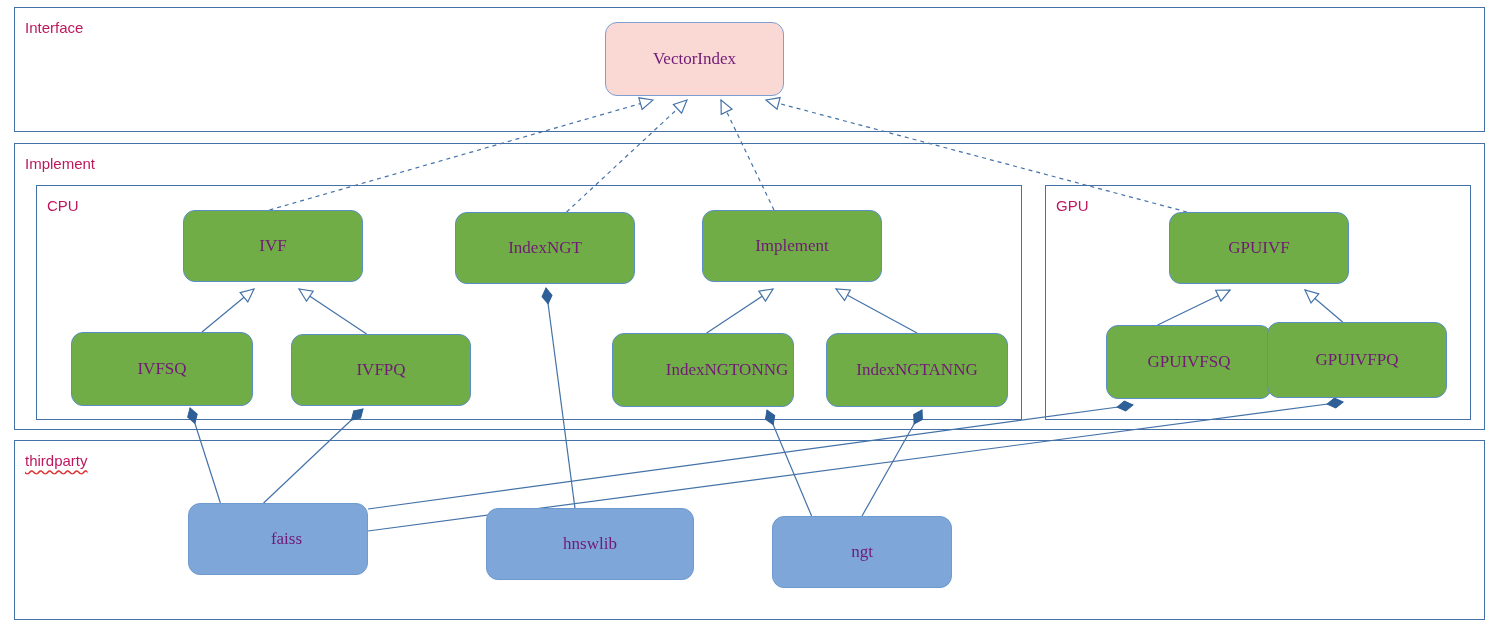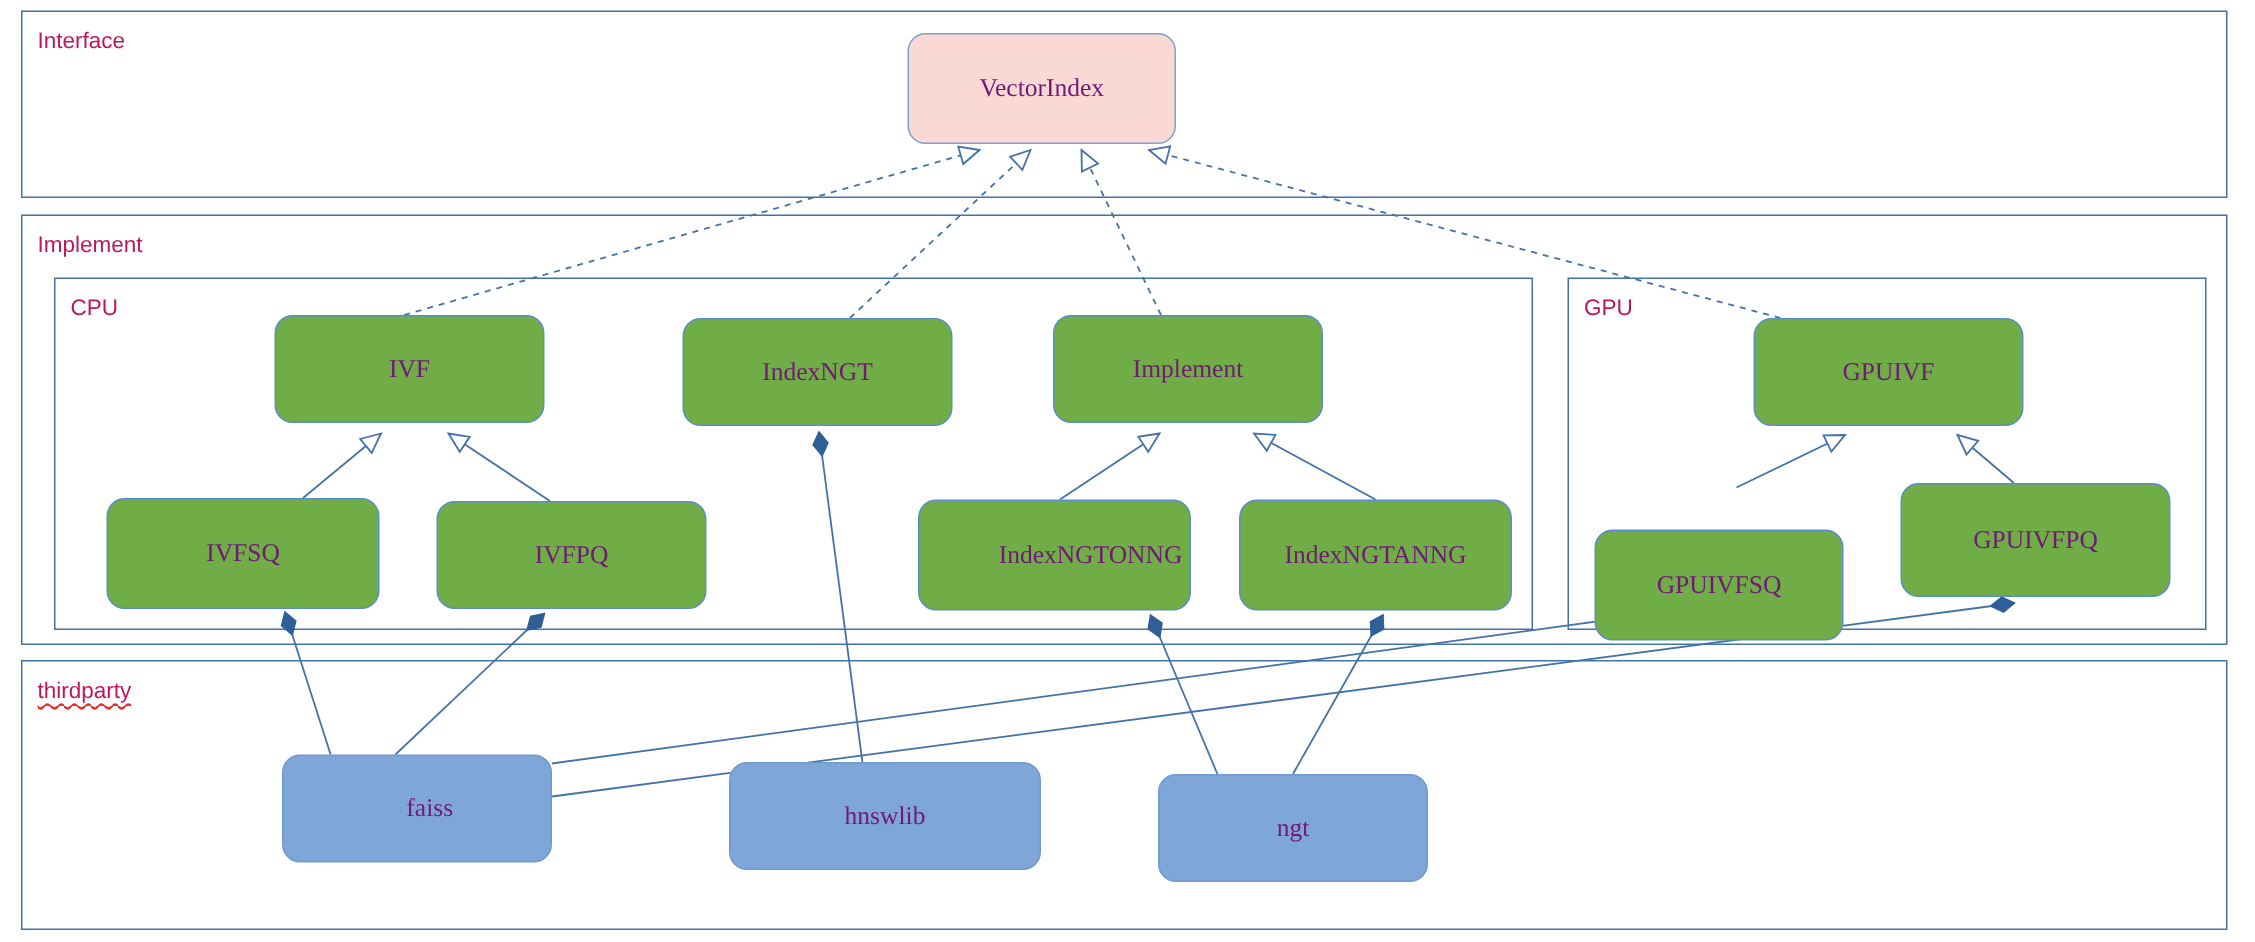--- a/index.html
+++ b/index.html
@@ -154,20 +154,20 @@
 
   <div class="node impl" id="n-ivf" style="left: 183px; top: 210px; width: 180px; height: 72px;">IVF</div>
   <div class="node impl" id="n-indexhnsw" style="left: 455px; top: 212px; width: 180px; height: 72px;">IndexNGT</div>
   <div class="node impl" id="n-indexngt" style="left: 702px; top: 210px; width: 180px; height: 72px;">Implement</div>
   <div class="node impl" id="n-gpuivf" style="left: 1169px; top: 212px; width: 180px; height: 72px;">GPUIVF</div>
 
   <div class="node impl" id="n-ivfsq" style="left: 71px; top: 332px; width: 182px; height: 74px;">IVFSQ</div>
   <div class="node impl" id="n-ivfpq" style="left: 291px; top: 334px; width: 180px; height: 72px;">IVFPQ</div>
   <div class="node impl" id="n-indexngtonng" style="left: 612px; top: 333px; width: 182px; height: 74px; padding-left: 48px;">IndexNGTONNG</div>
   <div class="node impl" id="n-indexngtanng" style="left: 826px; top: 333px; width: 182px; height: 74px;">IndexNGTANNG</div>
-  <div class="node impl" id="n-gpuivfsq" style="left: 1063px; top: 325px; width: 166px; height: 74px; margin-top: 28px;">GPUIVFSQ</div>
+  <div class="node impl" id="n-gpuivfsq" style="left: 1106px; top: 325px; width: 166px; height: 74px;">GPUIVFSQ</div>
   <div class="node impl" id="n-gpuivfpq" style="left: 1267px; top: 322px; width: 180px; height: 76px;">GPUIVFPQ</div>
 
   <div class="node third" id="n-faiss" style="left: 188px; top: 503px; width: 180px; height: 72px; padding-left: 17px;">faiss</div>
   <div class="node third" id="n-hnswlib" style="left: 486px; top: 508px; width: 208px; height: 72px;">hnswlib</div>
   <div class="node third" id="n-ngt" style="left: 772px; top: 516px; width: 180px; height: 72px;">ngt</div>
 
 </div>
 
 </body></html>

